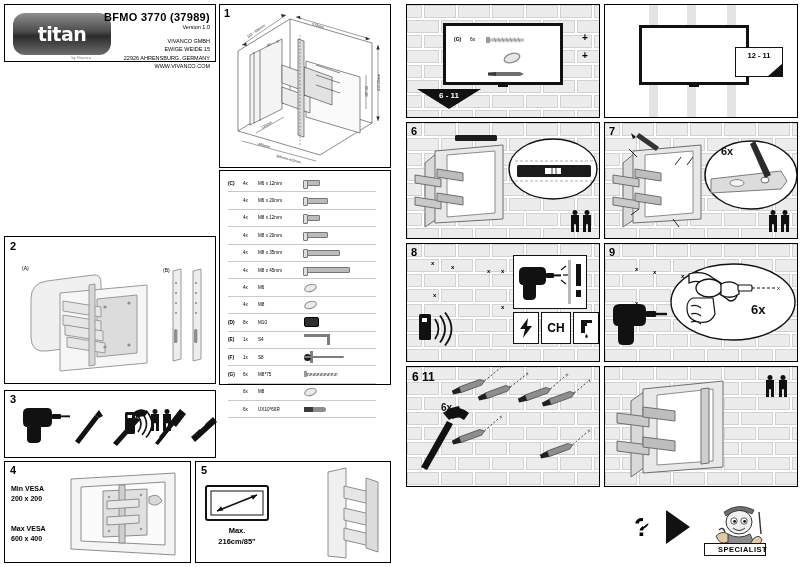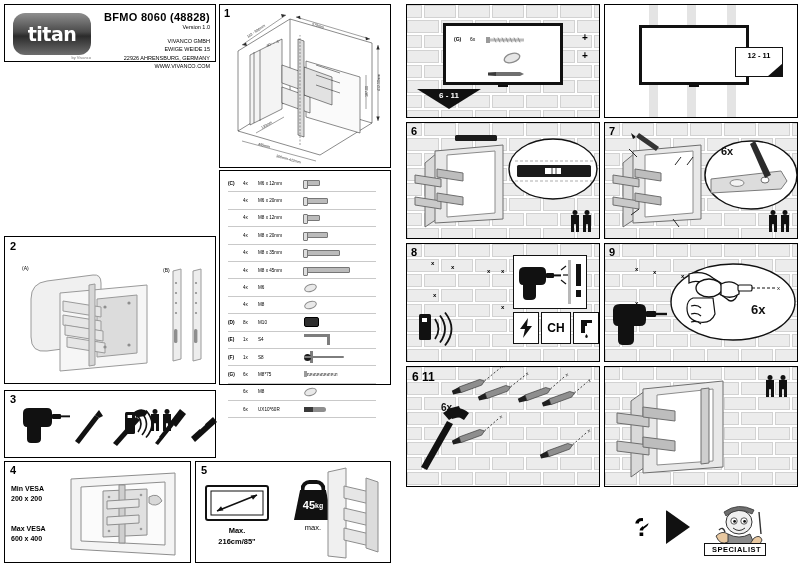--- a/index.html
+++ b/index.html
@@ -4,21 +4,21 @@
 <style>
   html,body{margin:0;padding:0;background:#fff;}
   body{width:802px;height:567px;position:relative;overflow:hidden;
        font-family:"Liberation Sans",sans-serif;color:#000;}
   .panel{position:absolute;border:1px solid #000;background:#fff;box-sizing:border-box;}
   .num{position:absolute;font-weight:bold;font-size:11px;line-height:1;z-index:6;}
   .wall{position:absolute;inset:0;background:#fff;overflow:hidden;}
   .brick{position:absolute;background:#ececec;border:1px solid #d2d2d2;box-sizing:border-box;}
   .stud{position:absolute;top:0;bottom:0;width:9px;background:#e4e4e4;}
   
-  .logo{position:absolute;left:8px;top:8px;width:78px;height:42px;border-radius:12px;
+  .logo{position:absolute;left:8px;top:8px;width:98px;height:42px;border-radius:12px;
         background:linear-gradient(180deg,#8f8f8f 0%,#4a4a4a 45%,#2b2b2b 55%,#6d6d6d 100%);
         display:flex;align-items:center;justify-content:center;}
   .logo span{color:#fff;font-size:19px;font-weight:bold;letter-spacing:-.5px;font-family:"DejaVu Sans",sans-serif;}
   .logo-sub{position:absolute;left:8px;top:50px;width:78px;text-align:right;font-size:4px;color:#777;}
   .hdr-title{position:absolute;left:95px;top:6px;width:110px;text-align:right;font-size:11px;font-weight:bold;letter-spacing:.3px;}
   .hdr-ver{position:absolute;left:95px;top:19px;width:110px;text-align:right;font-size:5.5px;}
   .hdr-addr{position:absolute;left:70px;top:32px;width:135px;text-align:right;font-size:5.5px;line-height:1.5;}
   
   .ptbl{position:absolute;left:228px;top:175px;width:148px;font-size:4.6px;}
   .prow{display:flex;align-items:center;height:16.4px;border-bottom:.5px solid #c9c9c9;}
@@ -47,34 +47,34 @@
   .person .b{position:absolute;left:50%;top:5px;width:8px;height:17px;background:#111;transform:translateX(-50%);
              clip-path:polygon(0 0,100% 0,100% 100%,62% 100%,62% 55%,38% 55%,38% 100%,0 100%);}
   .arrowdn{width:0;height:0;border-left:32px solid transparent;border-right:32px solid transparent;border-top:20px solid #111;}
   .wbox{border:1.8px solid #111;background:#fff;display:flex;align-items:center;justify-content:center;position:absolute;}
   .kg{position:relative;width:38px;height:40px;}
   .kgbody{position:absolute;bottom:0;left:0;width:38px;height:30px;background:#111;
           clip-path:polygon(16% 0,84% 0,100% 100%,0 100%);display:flex;align-items:center;justify-content:center;}
   .kgbody span{color:#fff;font-size:11px;font-weight:bold;}
   .kghandle{position:absolute;top:0;left:50%;transform:translateX(-50%);width:17px;height:14px;
             border:4px solid #111;border-bottom:none;border-radius:9px 9px 0 0;}
-  .specbox{border:1.4px solid #111;background:#fff;padding:1px 7px;font-size:9px;font-weight:bold;letter-spacing:.5px;}
+  .specbox{border:1.4px solid #111;background:#fff;padding:1px 13px;font-size:9px;font-weight:bold;letter-spacing:.5px;}
   .tri{width:0;height:0;border-top:17px solid transparent;border-bottom:17px solid transparent;border-left:24px solid #111;}
   .tri-h{width:0;height:0;border-top:17px solid transparent;border-bottom:17px solid transparent;border-left:24px solid #fff;position:absolute;left:-27px;top:-17px;}
   svg{display:block;}
 </style>
 </head>
 <body>
 
 <div class="panel" style="left:4px;top:4px;width:212px;height:58px;">
   <div class="logo">
     <span>titan</span>
   </div>
   <div class="logo-sub">by Vivanco</div>
-  <div class="hdr-title">BFMO 8060 (48828)</div>
+  <div class="hdr-title">BFMO 3770 (37989)</div>
   <div class="hdr-ver">Version 1.0</div>
   <div class="hdr-addr">
     <div>VIVANCO GMBH</div>
     <div>EWIGE WEIDE 15</div>
     <div>22926 AHRENSBURG, GERMANY</div>
     <div>WWW.VIVANCO.COM</div>
   </div>
 </div>
 
 <div class="panel" style="left:219px;top:4px;width:172px;height:164px;">
@@ -401,30 +401,20 @@
       <rect x="2" y="4" width="62" height="34" rx="2" fill="#fff" stroke="#111" stroke-width="2"></rect>
       <rect x="7" y="9" width="52" height="24" fill="#fff" stroke="#111" stroke-width="1"></rect>
       <path d="M13 29 L53 13" stroke="#111" stroke-width="1.6"></path>
       <path d="M13 29 l6.4 -0.6 -2.4 -4.2 Z" fill="#111"></path>
       <path d="M53 13 l-6.4 0.6 2.4 4.2 Z" fill="#111"></path>
     </svg>
     <div style="font-size:7.5px;font-weight:bold;text-align:center;width:66px;line-height:1.4;margin-top:2px;">
       <div>Max.</div>
       <div>216cm/85"</div>
     </div>
-  </div>
-  <div style="position:absolute;left:98px;top:18px;">
-    <div class="kg">
-      <div class="kghandle"></div>
-      <div class="kgbody">
-        <span>45</span>
-          <span style="color:#fff;font-size:7px;font-weight:bold;">kg</span>
-      </div>
-    </div>
-    <div style="font-size:7.5px;text-align:center;width:38px;margin-top:3px;">max.</div>
   </div>
   <svg width="70" height="98" viewBox="0 0 70 98" style="position:absolute;left:126px;top:2px;">
     <g stroke="#8e8e8e" stroke-width="1" fill="#f0f0f0">
       <path d="M6 8 L24 4 L24 94 L6 92 Z"></path>
       <path d="M22 22 L48 28 L48 40 L22 34 Z" fill="#e6e6e6"></path>
       <path d="M22 44 L48 50 L48 62 L22 56 Z" fill="#e6e6e6"></path>
       <path d="M22 64 L48 70 L48 82 L22 76 Z" fill="#e6e6e6"></path>
       <path d="M44 14 L56 18 L56 88 L44 84 Z" fill="#dcdcdc"></path>
     </g>
   </svg>

